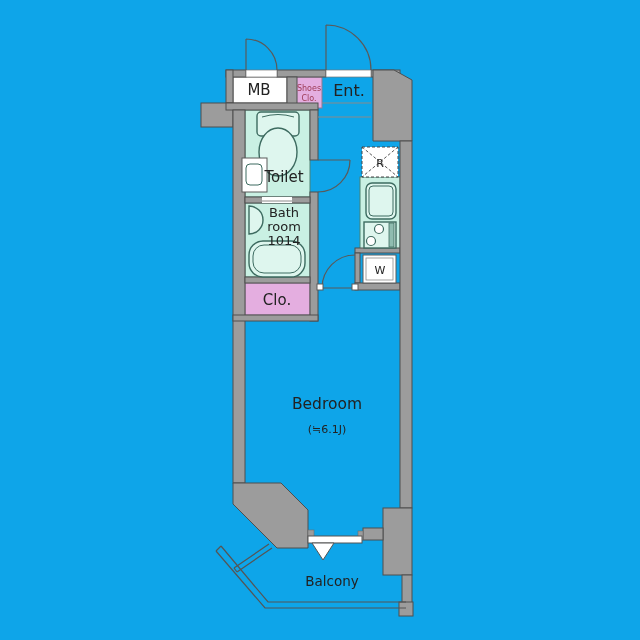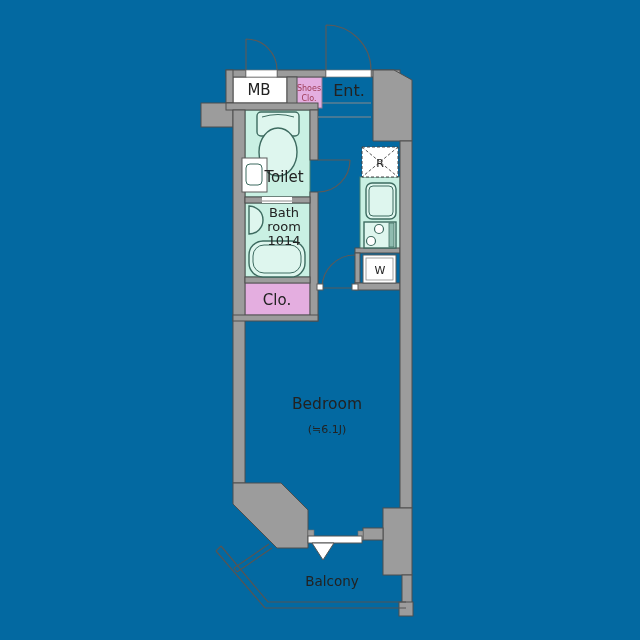--- a/index.html
+++ b/index.html
@@ -1,16 +1,16 @@
 <!DOCTYPE html>
 <html><head>
 <meta charset="utf-8">
 <style>
   html,body{margin:0;padding:0;background:#ffffff;width:640px;height:640px;overflow:hidden;}
-  .plan-wrap{position:relative;width:640px;height:640px;background:#0369a1;}
+  .plan-wrap{position:relative;width:640px;height:640px;background:#0ea5e9;}
   svg{display:block;}
   .wall{fill:#9c9c9c;stroke:#4f4f4f;stroke-width:1;}
   .wall-nostroke{fill:#9c9c9c;stroke:#6e6e6e;stroke-width:.6;}
   .wet{fill:#c9f0e3;stroke:#4d8273;stroke-width:1;}
   .pinkroom{fill:#e4aee0;stroke:#8f7b93;stroke-width:1;}
   .fixture{fill:#def6ee;stroke:#3d6b60;stroke-width:1.4;}
   .fixture-thin{fill:none;stroke:#3d6b60;stroke-width:1;}
   .whitebox{fill:#ffffff;stroke:#5a5a5a;stroke-width:1;}
   .door{stroke:#5a5a5a;stroke-width:1.2;fill:none;}
   .rail{stroke:#555555;stroke-width:1.2;fill:none;}

